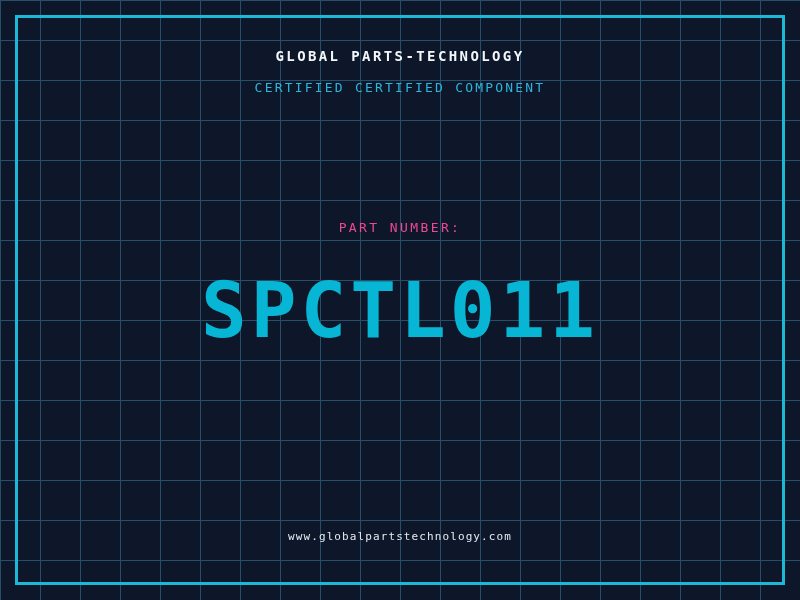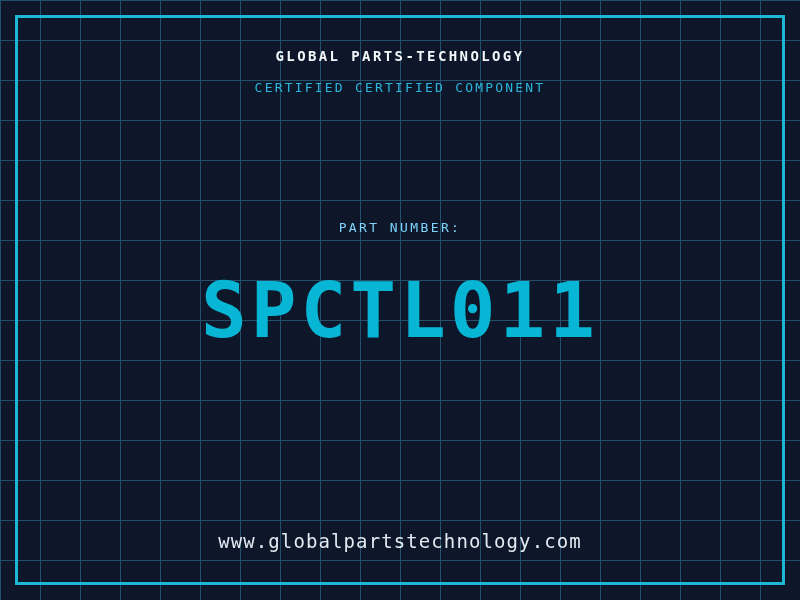--- a/index.html
+++ b/index.html
@@ -73,39 +73,39 @@
 
   #brand-subtitle {
     top: 80px;
     color: #2ab6dd;
     font-size: 13px;
     letter-spacing: 2.2px;
   }
 
   #part-label {
     top: 220px;
-    color: #7dd3fc;
+    color: #ec4899;
     font-size: 13px;
     letter-spacing: 2.4px;
   }
 
   #part-number {
     top: 258px;
     color: #06b6d4;
     font-size: 76px;
     font-weight: bold;
     letter-spacing: 4px;
     line-height: 1;
     margin-top: 15px;
   }
 
   #footer-url {
     top: 530px;
     color: #e3eaf2;
-    font-size: 19px;
+    font-size: 11px;
     letter-spacing: 1.1px;
   }
 </style>
 </head>
 <body>
 
 <div id="card">
 
   <div id="grid"></div>
 

